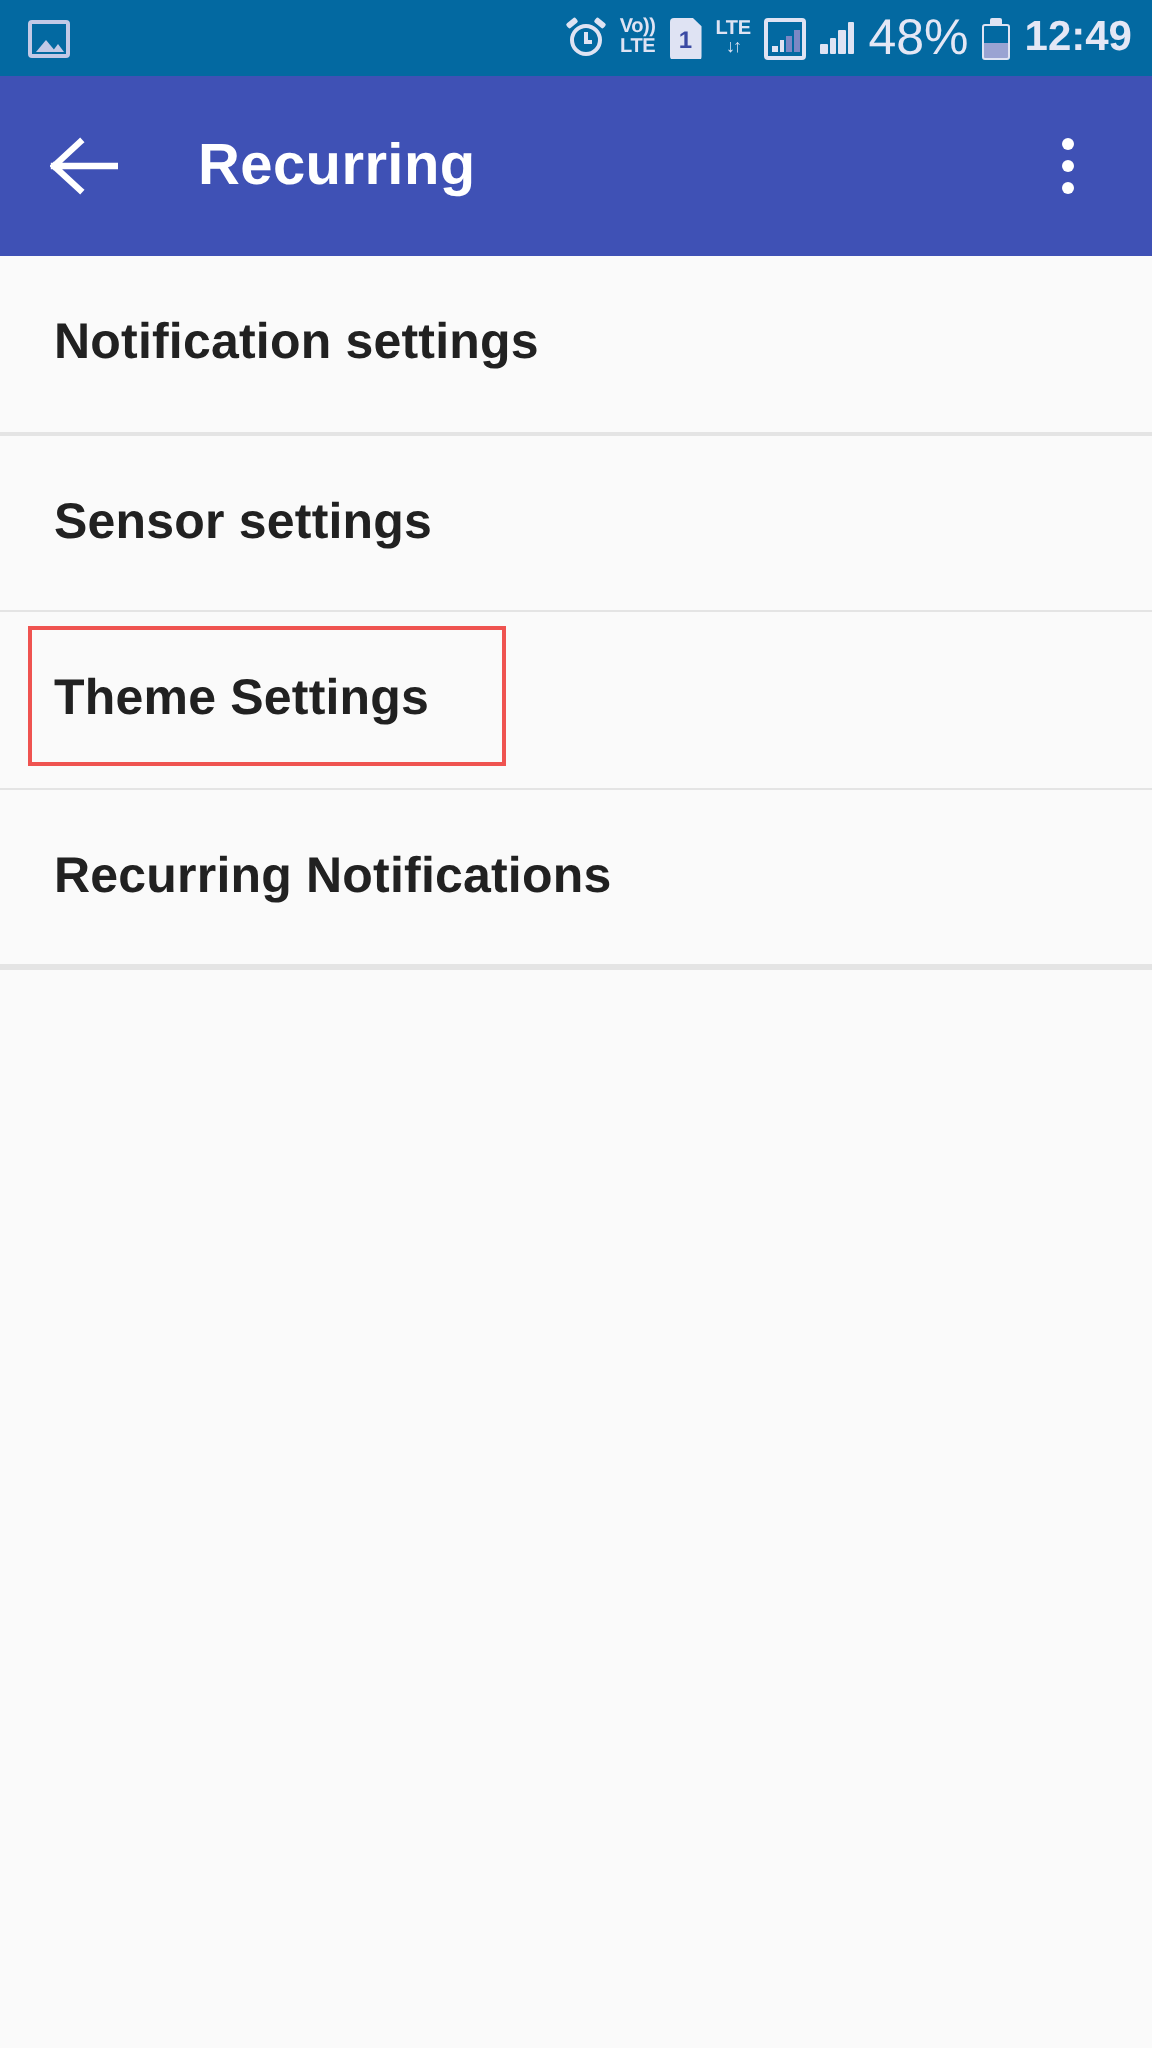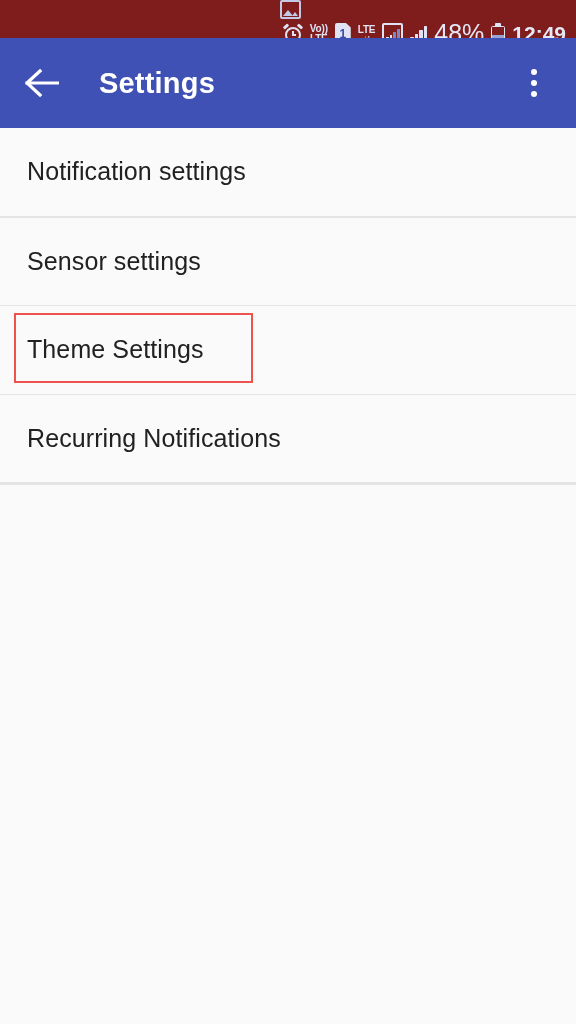--- a/index.html
+++ b/index.html
@@ -7,24 +7,23 @@
     width:576px; height:1024px;
     background:#fafafa;
     font-family:"Liberation Sans", sans-serif;
     overflow:hidden;
   }
   #phone { position:relative; width:576px; height:1024px; background:#fafafa; }
 
   
   .statusbar {
     position:absolute; left:0; top:0; width:576px; height:38px;
-    background:#7f1d1d;
+    background:#0369a1;
     display:flex; align-items:center;
     padding:0 10px 0 14px;
-    flex-direction:column;
   }
   .sb-left { display:flex; align-items:center; gap:6px; }
   .sb-right { margin-left:auto; display:flex; align-items:center; gap:7px; }
 
   .icon-screenshot { width:21px; height:19px; position:relative; }
   .icon-screenshot .frame {
     position:absolute; inset:0;
     border:2px solid #c3c9e6; border-radius:2px;
   }
   .icon-screenshot .mtn {
@@ -157,21 +156,21 @@
     background:#fafafa;
   }
   .list-item {
     position:relative; height:87.5px;
     display:flex; align-items:center;
     padding-left:27px;
     background:#fafafa;
     cursor:pointer;
   }
   .list-item .label {
-    font-size:25px; color:#212121; font-weight:400; letter-spacing:0.1px;
+    font-size:25px; color:#212121; font-weight:700; letter-spacing:0.1px;
   }
   .divider {
     height:1px; background:#e4e4e4; width:100%;
   }
 
   
   .annot-box {
     position:absolute;
     left:14px; top:313px; width:239px; height:70px;
     border:2px solid #ef5350;
@@ -235,21 +234,21 @@
       <div class="sb-time">12:49</div>
     </div>
   </div>
 
   <div class="appbar">
     <div class="back-btn">
       <svg width="34" height="30" viewBox="0 0 34 30" aria-hidden="true">
         <path d="M2 15 L15 3 M2 15 L15 27 M2 15 L33 15" stroke="#ffffff" stroke-width="3.2" fill="none" stroke-linecap="square" stroke-linejoin="miter"></path>
       </svg>
     </div>
-    <div class="appbar-title">Settings</div>
+    <div class="appbar-title">Recurring</div>
     <div class="overflow-btn">
       <i></i>
         <i></i>
         <i></i>
     </div>
   </div>
 
   <div class="list">
 
     <div class="list-item">

